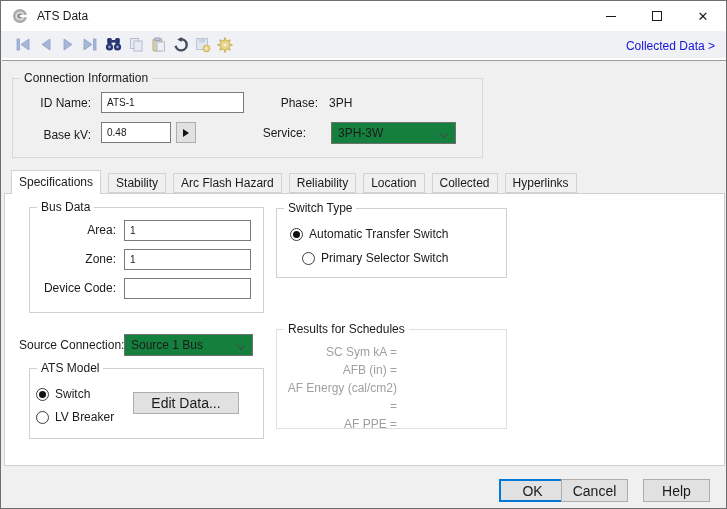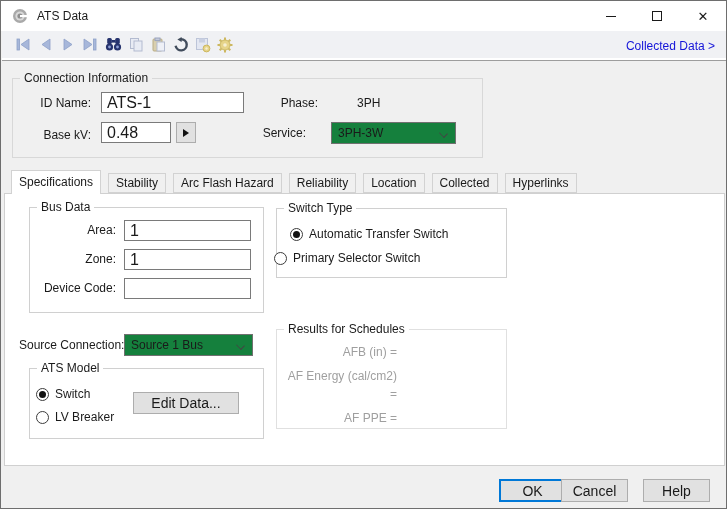--- a/index.html
+++ b/index.html
@@ -23,21 +23,21 @@
              border-bottom:1px solid #9d9d9d; box-shadow: inset 0 -2px 0 #ffffff; }
   .tbtn { position:absolute; top:3px; width:21px; height:21px; display:flex; align-items:center; justify-content:center; }
   .link-collected { position:absolute; right:12px; top:8px; color:#1414d9; }
 
   
   .groupbox { position:absolute; border:1px solid #d8d8d8; }
   .legend { position:absolute; top:-8px; left:7px; background:#f0f0f0; padding:0 4px; white-space:nowrap; }
   .panel .legend { background:#ffffff; }
   .lbl { position:absolute; white-space:nowrap; }
   .r { text-align:right; }
-  .tin { position:absolute; background:#fff; border:1px solid #7a7a7a; font-family:inherit; font-size:16px; padding:0 5px; color:#1a1a1a; }
+  .tin { position:absolute; background:#fff; border:1px solid #7a7a7a; font-family:inherit; font-size:10px; padding:0 5px; color:#1a1a1a; }
   .combo { position:absolute; background:#15803d; border:1px solid #707070; display:flex; align-items:center; padding:0 6px; }
   .combo .chev { position:absolute; right:8px; top:7px; width:7px; height:7px; border-right:1px solid #444; border-bottom:1px solid #444; transform:rotate(45deg) scale(1,0.8); }
   .btn { position:absolute; background:#e1e1e1; border:1px solid #adadad; display:flex; align-items:center; justify-content:center; font-size:14px; font-family:inherit; }
   .btn.default { border:2px solid #0078d7;margin-left:20px; }
   .radio-row { position:absolute; display:flex; align-items:center; gap:6px; height:14px; }
   .radio { width:13px; height:13px; border:1px solid #3c3c3c; border-radius:50%; background:#fff; display:flex; align-items:center; justify-content:center; flex:none; }
   .radio.on::after { content:''; width:7px; height:7px; border-radius:50%; background:#111; }
 
   
   .tabs { position:absolute; left:10px; top:169px; height:24px; display:flex; align-items:flex-end; z-index:3;gap:8px; }
@@ -159,21 +159,21 @@
     </div>
     <span class="link-collected">Collected Data &gt;</span>
   </div>
 
   <div class="groupbox" style="left:11px; top:77px; width:471px; height:80px;">
     <span class="legend">Connection Information</span>
   </div>
   <div class="lbl r" style="left:20px; top:92px; width:70px; line-height:20px;">ID Name:</div>
   <input class="tin" style="left: 100px; top: 91px; width: 143px; height: 21px;" value="ATS-1">
   <div class="lbl r" style="left:247px; top:92px; width:70px; line-height:20px;">Phase:</div>
-  <div class="lbl" style="left:328px; top:92px; line-height:20px;margin-left:28px;">3PH</div>
+  <div class="lbl" style="left:328px; top:92px; line-height:20px;">3PH</div>
 
   <div class="lbl r" style="left:20px; top:124px; width:70px; line-height:20px;">Base kV:</div>
   <input class="tin" style="left: 100px; top: 121px; width: 70px; height: 21px;" value="0.48">
   <div class="spinbtn">
       <div class="tri-right"></div>
     </div>
   <div class="lbl r" style="left:235px; top:122px; width:70px; line-height:20px;">Service:</div>
   <div class="combo" style="left:330px; top:121px; width:125px; height:22px;">
     <span>3PH-3W</span>
     <span class="chev"></span>
@@ -201,21 +201,21 @@
   <div class="lbl r" style="left:30px; top:277px; width:85px; line-height:21px;">Device Code:</div>
   <input class="tin" style="left: 123px; top: 277px; width: 127px; height: 21px;" value="">
 
   <div class="groupbox panel" style="left:275px; top:207px; width:231px; height:70px; background:transparent;">
     <span class="legend">Switch Type</span>
   </div>
   <div class="radio-row" style="left:289px; top:226px;">
     <span class="radio on"></span>
     <span>Automatic Transfer Switch</span>
   </div>
-  <div class="radio-row" style="left:273px; top:250px;">
+  <div class="radio-row" style="left:301px; top:250px;">
     <span class="radio"></span>
     <span>Primary Selector Switch</span>
   </div>
 
   <div class="lbl r" style="left:18px; top:334px; width:99px; line-height:21px;">Source Connection:</div>
   <div class="combo" style="left:123px; top:333px; width:129px; height:22px;">
     <span>Source 1 Bus</span>
     <span class="chev"></span>
   </div>
 
@@ -229,20 +229,21 @@
   <div class="radio-row" style="left:35px; top:409px;">
     <span class="radio"></span>
     <span>LV Breaker</span>
   </div>
   <div class="btn" style="left:132px; top:391px; width:106px; height:22px;">Edit Data...</div>
 
   <div class="groupbox panel" style="left:275px; top:328px; width:231px; height:100px; background:transparent; border-color:#e0e0e0;">
     <span class="legend">Results for Schedules</span>
   </div>
   <div class="results-rows muted">
+    <div>SC Sym kA =</div>
     <div>AFB (in) =</div>
     <div>AF Energy (cal/cm2) =</div>
     <div>AF PPE =</div>
   </div>
 
   <div class="btn default" style="left:478px; top:478px; width:67px; height:23px;">OK</div>
   <div class="btn" style="left:560px; top:478px; width:67px; height:23px;">Cancel</div>
   <div class="btn" style="left:642px; top:478px; width:67px; height:23px;">Help</div>
 
 </div>

